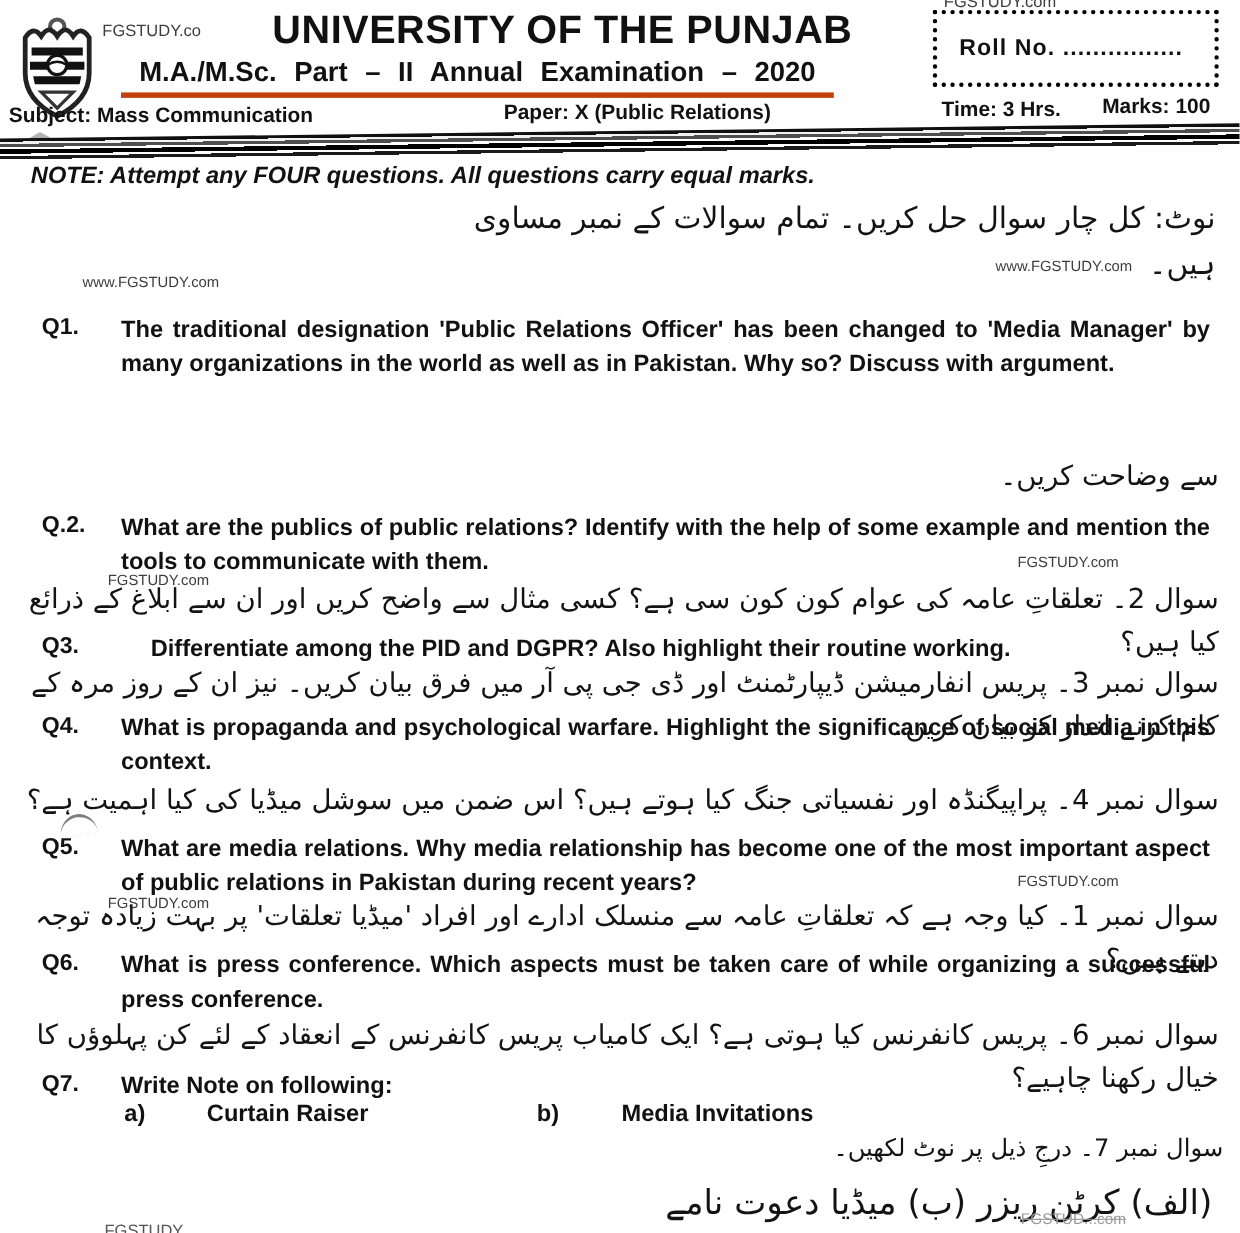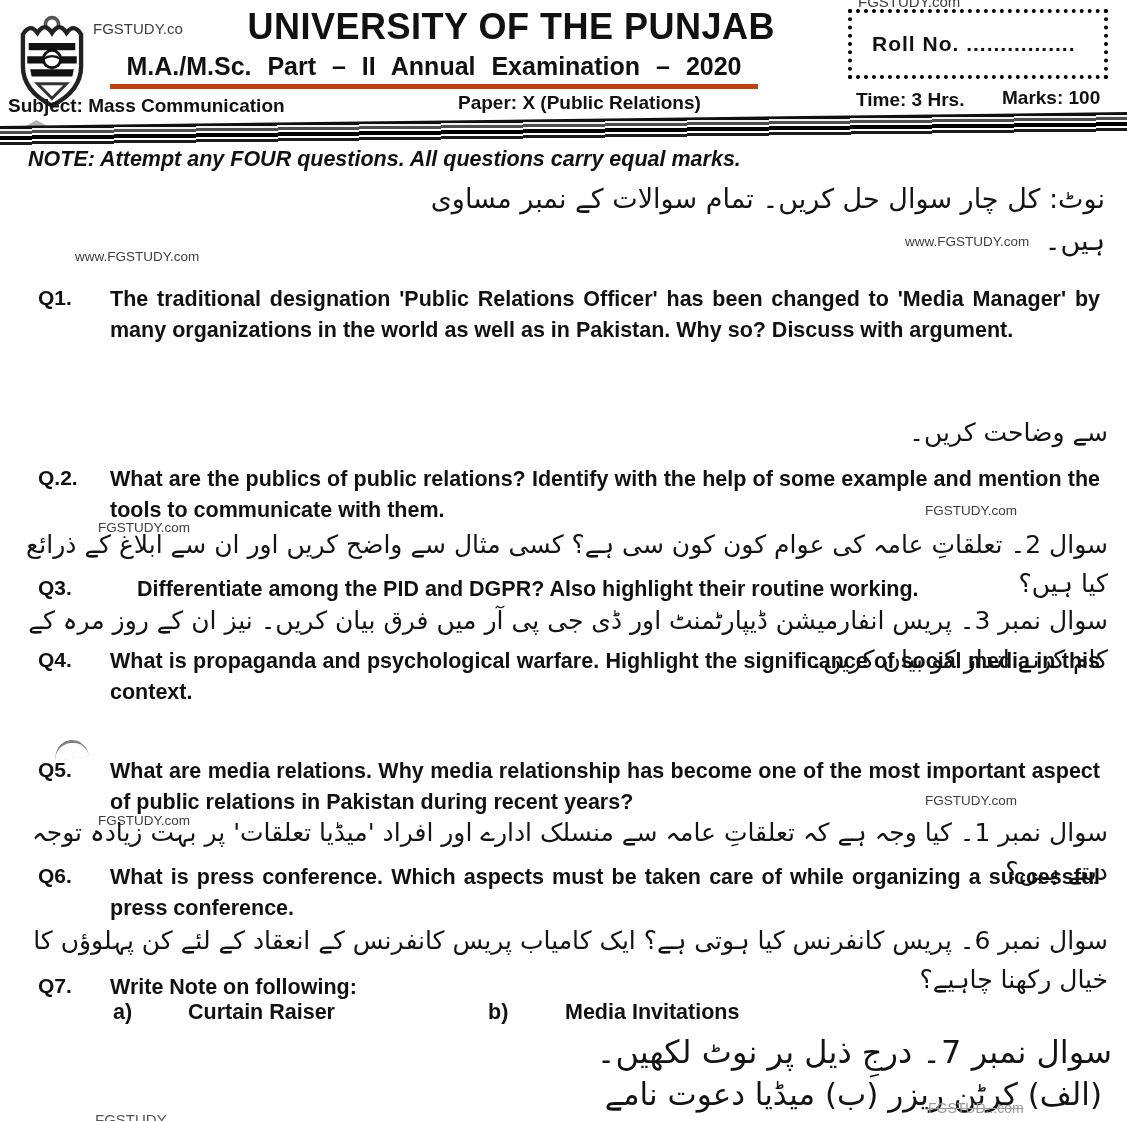--- a/index.html
+++ b/index.html
@@ -84,37 +84,38 @@
   <div class="wm" style="left:925px;top:503px;">FGSTUDY.com</div>
   <div class="wm" style="left:98px;top:520px;">FGSTUDY.com</div>
   <div class="urdu" style="left:20px;top:526px;width:1088px;font-size:25px;">سوال 2۔ تعلقاتِ عامہ کی عوام کون کون سی ہے؟ کسی مثال سے واضح کریں اور ان سے ابلاغ کے ذرائع کیا ہیں؟</div>
 
   <div class="qlabel" style="left:38px;top:576px;">Q3.</div>
   <div class="qen nojust" style="left:100px;top:574px;margin-left:37px;">Differentiate among the PID and DGPR? Also highlight their routine working.</div>
   <div class="urdu" style="left:20px;top:602px;width:1088px;font-size:25px;">سوال نمبر 3۔ پریس انفارمیشن ڈیپارٹمنٹ اور ڈی جی پی آر میں فرق بیان کریں۔ نیز ان کے روز مرہ کے کام کرنے انداز کو بیان کریں۔</div>
 
   <div class="qlabel" style="left:38px;top:648px;">Q4.</div>
   <div class="qen" style="left:110px;top:646px;">What is propaganda and psychological warfare. Highlight the significance of social media in this context.</div>
+  <div class="urdu" style="left:20px;top:708px;width:1088px;font-size:25px;">سوال نمبر 4۔ پراپیگنڈہ اور نفسیاتی جنگ کیا ہوتے ہیں؟ اس ضمن میں سوشل میڈیا کی کیا اہمیت ہے؟</div>
 
   <div class="smudge" style="left:54px;top:740px;"></div>
   <div class="qlabel" style="left:38px;top:758px;">Q5.</div>
   <div class="qen" style="left:110px;top:756px;">What are media relations. Why media relationship has become one of the most important aspect of public relations in Pakistan during recent years?</div>
   <div class="wm" style="left:925px;top:793px;">FGSTUDY.com</div>
   <div class="wm" style="left:98px;top:813px;">FGSTUDY.com</div>
   <div class="urdu" style="left:20px;top:814px;width:1088px;font-size:25px;">سوال نمبر 1۔ کیا وجہ ہے کہ تعلقاتِ عامہ سے منسلک ادارے اور افراد 'میڈیا تعلقات' پر بہت زیادہ توجہ دیتے ہیں؟</div>
 
   <div class="qlabel" style="left:38px;top:864px;">Q6.</div>
   <div class="qen" style="left:110px;top:862px;">What is press conference. Which aspects must be taken care of while organizing a successful press conference.</div>
   <div class="urdu" style="left:20px;top:922px;width:1088px;font-size:25px;">سوال نمبر 6۔ پریس کانفرنس کیا ہوتی ہے؟ ایک کامیاب پریس کانفرنس کے انعقاد کے لئے کن پہلوؤں کا خیال رکھنا چاہیے؟</div>
 
   <div class="qlabel" style="left:38px;top:974px;">Q7.</div>
   <div class="qen nojust" style="left:110px;top:972px;">Write Note on following:</div>
   <div class="subitem" style="left:113px;top:1000px;">a)</div>
   <div class="subitem" style="left:188px;top:1000px;">Curtain Raiser</div>
   <div class="subitem" style="left:488px;top:1000px;">b)</div>
   <div class="subitem" style="left:565px;top:1000px;">Media Invitations</div>
-  <div class="urdu" style="left:20px;top:1028px;width:1092px;font-size:32px;">سوال نمبر 7۔ درجِ ذیل پر نوٹ لکھیں۔</div>
+  <div class="urdu" style="left:20px;top:1028px;width:1092px;font-size:22px;">سوال نمبر 7۔ درجِ ذیل پر نوٹ لکھیں۔</div>
   <div class="urdu" style="left:20px;top:1070px;width:1082px;font-size:31px;">(الف) کرٹن ریزر (ب) میڈیا دعوت نامے</div>
 
   <div class="wm wm-light" style="left:928px;top:1100px;font-size:14px;text-decoration:line-through;">FGSTUD...com</div>
   <div class="wm" style="left:95px;top:1111px;font-size:15px;color:#555;">FGSTUDY</div>
 
 </div>
 
 </body></html>

